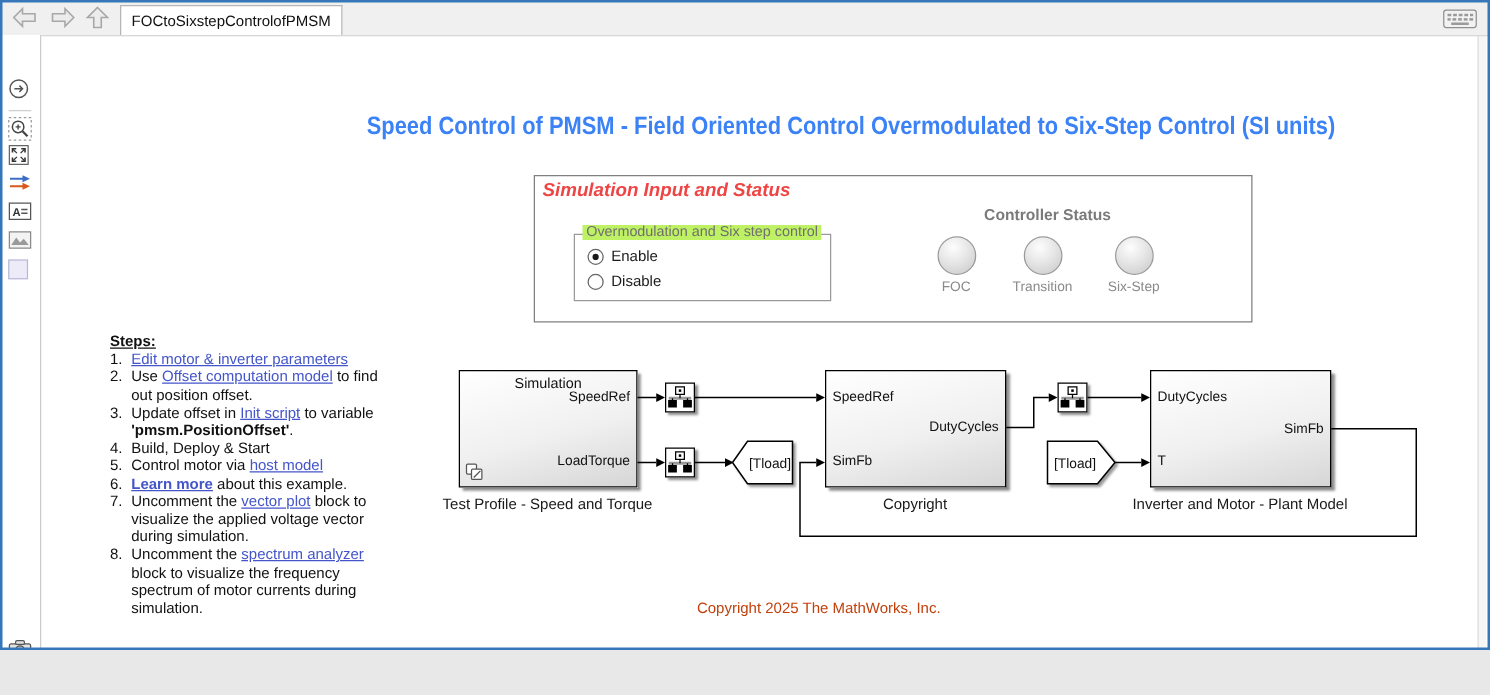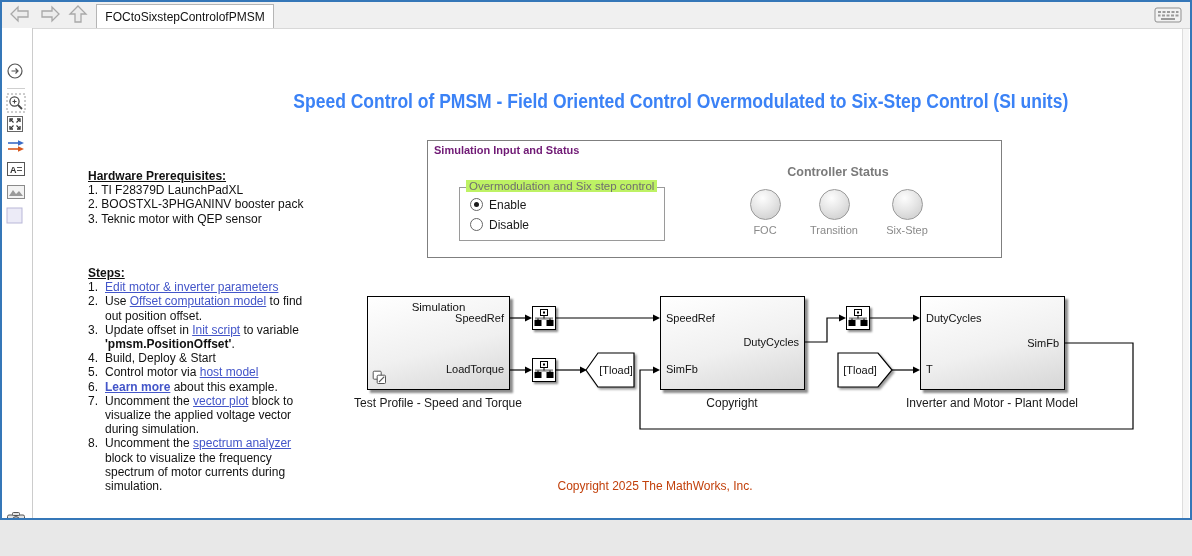--- a/index.html
+++ b/index.html
@@ -27,25 +27,25 @@
   .note-head{font-weight:bold;text-decoration:underline;}
   .steplist{width:225px;}
   .steprow{display:flex;}
   .steprow .num{width:17px;flex:0 0 17px;}
   .steprow .content{width:208px;}
   a.lnk{color:#4355c9;text-decoration:underline;cursor:pointer;}
   .b{font-weight:bold;}
   
   .sim-panel{position:absolute;left:427px;top:140px;width:575px;height:118px;
     border:1px solid #7f7f7f;box-sizing:border-box;background:#fff;}
-  .sim-panel-title{position:absolute;left:6px;top:3px;font-size:11px;font-weight:bold;color:#701a75;}
+  .sim-panel-title{position:absolute;left:6px;top:3px;font-size:15px;font-weight:bold;color:#ef4444;font-style:italic;}
   .groupbox{position:absolute;left:31px;top:46px;width:204px;height:52px;border:1px solid #9a9a9a;}
   .groupbox-legend{position:absolute;left:6px;top:-8px;background:#bef264;padding:0 3px;
     font-size:11.5px;color:#6f6f6f;white-space:nowrap;}
-  .radiorow{position:absolute;left:10px;display:flex;align-items:flex-start;gap:6px;cursor:pointer;}
+  .radiorow{position:absolute;left:10px;display:flex;align-items:center;gap:6px;cursor:pointer;}
   .radio{width:13px;height:13px;border:1px solid #666;border-radius:50%;background:#fff;box-sizing:border-box;flex:0 0 13px;}
   .radio.sel::after{content:'';display:block;width:5px;height:5px;margin:3px;border-radius:50%;background:#1a1a1a;}
   .radiolabel{font-size:12px;color:#1a1a1a;}
   .status-title{position:absolute;left:738px;top:165px;width:200px;text-align:center;
     font-size:12.5px;font-weight:bold;color:#7a7a7a;}
   .lamp{position:absolute;width:31px;height:31px;border-radius:50%;border:1px solid #9a9a9a;box-sizing:border-box;
     background:radial-gradient(circle at 40% 28%, #fdfdfd 0%, #e6e6e6 45%, #c7c7c7 100%);}
   .lamp-label{position:absolute;width:80px;text-align:center;font-size:11px;color:#8a8a8a;}
   
   .ssblock{position:absolute;background:linear-gradient(165deg,#ffffff 0%,#f0f0f0 55%,#d6d6d6 100%);
@@ -172,26 +172,20 @@
     </div>
 
   </div>
 
   <div class="scroll-strip"></div>
 
   <div class="model-title">
     <span>Speed Control of PMSM - Field Oriented Control Overmodulated to Six-Step Control (SI units)</span>
   </div>
 
-  <div class="note" style="left:88px;top:169px;width:245px;">
-    <div class="note-head">Hardware Prerequisites:</div>
-    <div>1. TI F28379D LaunchPadXL</div>
-    <div>2. BOOSTXL-3PHGANINV booster pack</div>
-    <div>3. Teknic motor with QEP sensor</div>
-  </div>
 
   <div class="note steplist" style="left:88px;top:266px;">
     <div class="note-head">Steps:</div>
     <div class="steprow">
       <span class="num">1.</span>
       <span class="content"><a class="lnk">Edit motor &amp; inverter parameters</a></span>
     </div>
     <div class="steprow">
       <span class="num">2.</span>
       <span class="content"><span>Use </span><a class="lnk">Offset computation model</a><span> to find out position offset.</span></span>

